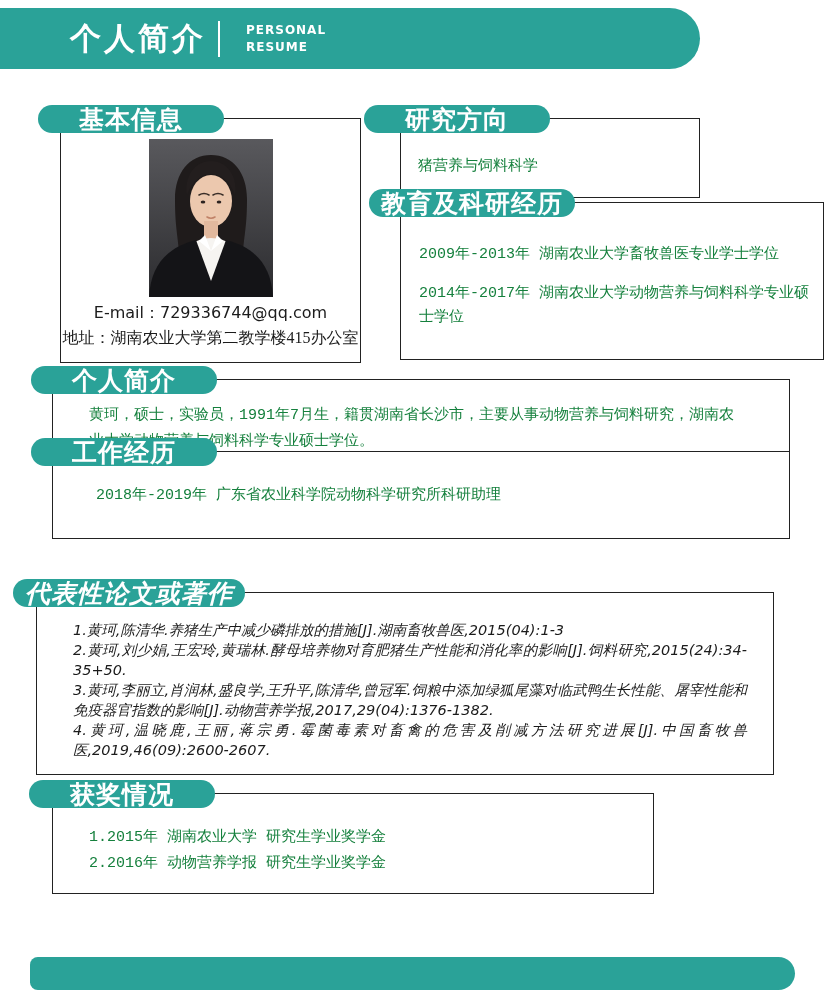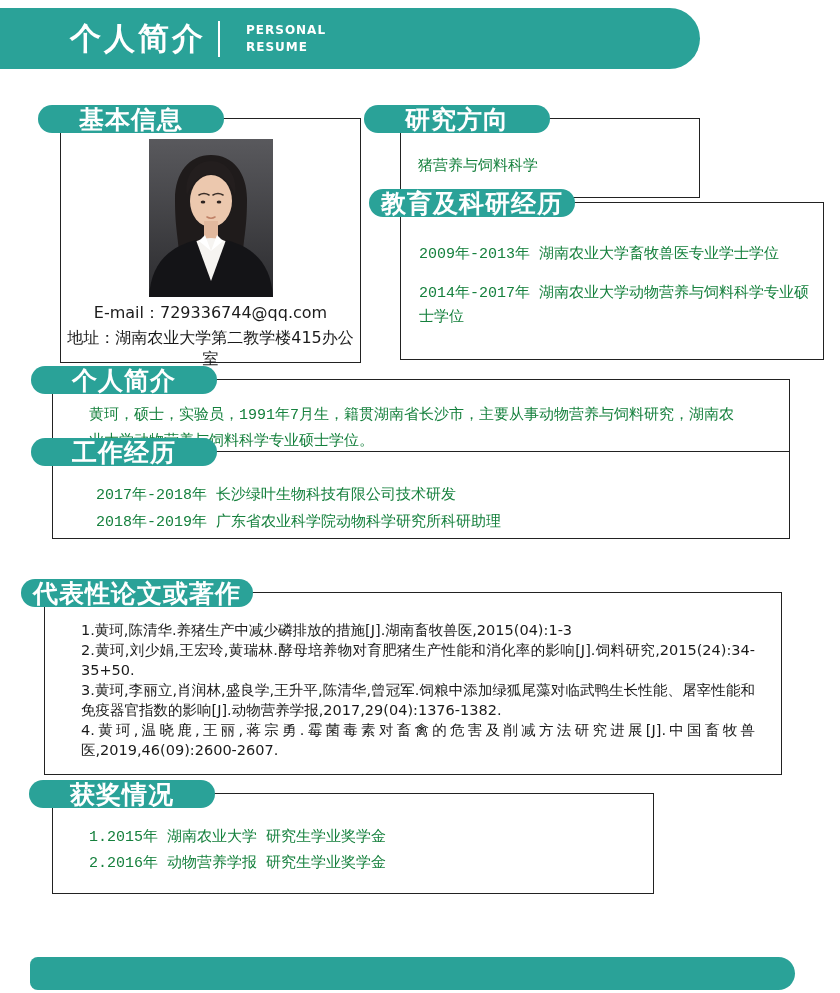--- a/index.html
+++ b/index.html
@@ -29,21 +29,21 @@
   .body-text { font-size:15px; color:#15803d;font-family:Liberation Mono, monospace; }
 
   
   #box-basic { left:60px; top:118px; width:301px; height:245px; }
   #box-basic .badge { left:-23px; }
   .photo-frame { position:absolute; left:50%; transform:translateX(-50%); top:20px;
     width:124px; height:158px; }
   .photo-frame svg { display:block; width:100%; height:100%; }
   .contact-line { position:absolute; width:100%; text-align:center; font-size:16px; }
   .contact-email { top:184px; }
-  .contact-addr  { top:209px; }
+  .contact-addr  { top:209px;font-family:Liberation Serif, serif; }
 
   
   #box-research { left:400px; top:118px; width:300px; height:80px; }
   #box-research .badge { left:-37px; }
   #box-research .content { padding:37px 12px 0 17px; }
 
   
   #box-education { left:400px; top:202px; width:424px; height:158px; }
   #box-education .badge { left:-32px; }
   #box-education .content { padding:29px 14px 0 18px; line-height:1.6; }
@@ -53,21 +53,21 @@
   #box-profile { left:52px; top:379px; width:738px; height:86px; }
   #box-profile .badge { left:-22px; }
   #box-profile .content { padding:23px 46px 0 36px; line-height:1.75; }
 
   
   #box-work { left:52px; top:451px; width:738px; height:88px; }
   #box-work .badge { left:-22px; }
   #box-work .content { padding:30px 40px 0 43px; line-height:1.8; }
 
   
-  #box-papers { left:44px; top:592px; width:738px; height:183px; }
+  #box-papers { left:36px; top:592px; width:738px; height:183px;font-style:italic; }
   #box-papers .badge { left:-24px; min-width:204px; }
   #box-papers .content { padding:27px 26px 0 36px; line-height:20px; font-size:14.5px;
     text-align:justify; }
 
   
   #box-awards { left:52px; top:793px; width:602px; height:101px; }
   #box-awards .badge { left:-24px; }
   #box-awards .content { padding:31px 30px 0 36px; line-height:1.75; }
 
   
@@ -133,21 +133,20 @@
   </div>
 
   <div class="box" id="box-profile">
     <div class="badge">个人简介</div>
     <div class="content body-text">黄珂，硕士，实验员，1991年7月生，籍贯湖南省长沙市，主要从事动物营养与饲料研究，湖南农业大学动物营养与饲料科学专业硕士学位。</div>
   </div>
 
   <div class="box" id="box-work">
     <div class="badge">工作经历</div>
     <div class="content body-text">
-      <div>2017年-2018年 长沙绿叶生物科技有限公司技术研发</div>
       <div>2018年-2019年 广东省农业科学院动物科学研究所科研助理</div>
     </div>
   </div>
 
   <div class="box" id="box-papers">
     <div class="badge">代表性论文或著作</div>
     <div class="content">
       <div>1.黄珂,陈清华.养猪生产中减少磷排放的措施[J].湖南畜牧兽医,2015(04):1-3</div>
       <div>2.黄珂,刘少娟,王宏玲,黄瑞林.酵母培养物对育肥猪生产性能和消化率的影响[J].饲料研究,2015(24):34-35+50.</div>
       <div>3.黄珂,李丽立,肖润林,盛良学,王升平,陈清华,曾冠军.饲粮中添加绿狐尾藻对临武鸭生长性能、屠宰性能和免疫器官指数的影响[J].动物营养学报,2017,29(04):1376-1382.</div>

